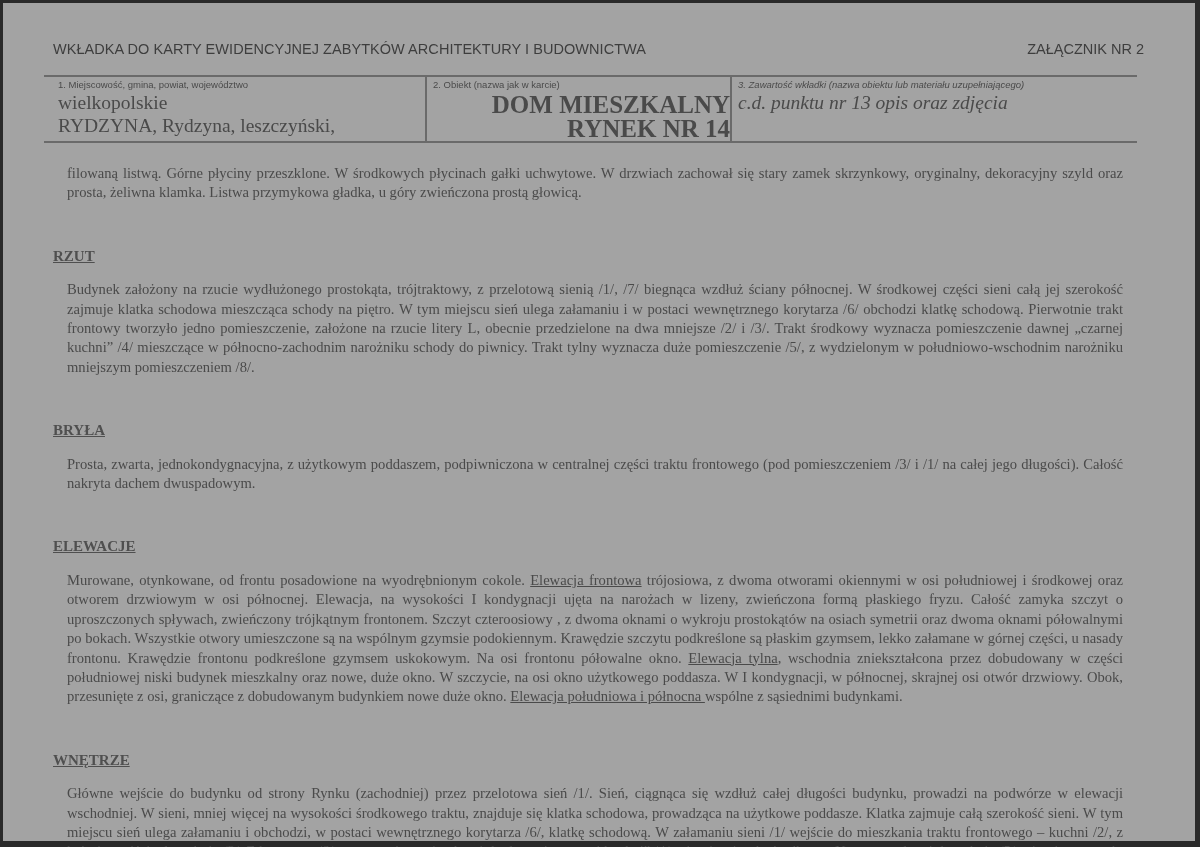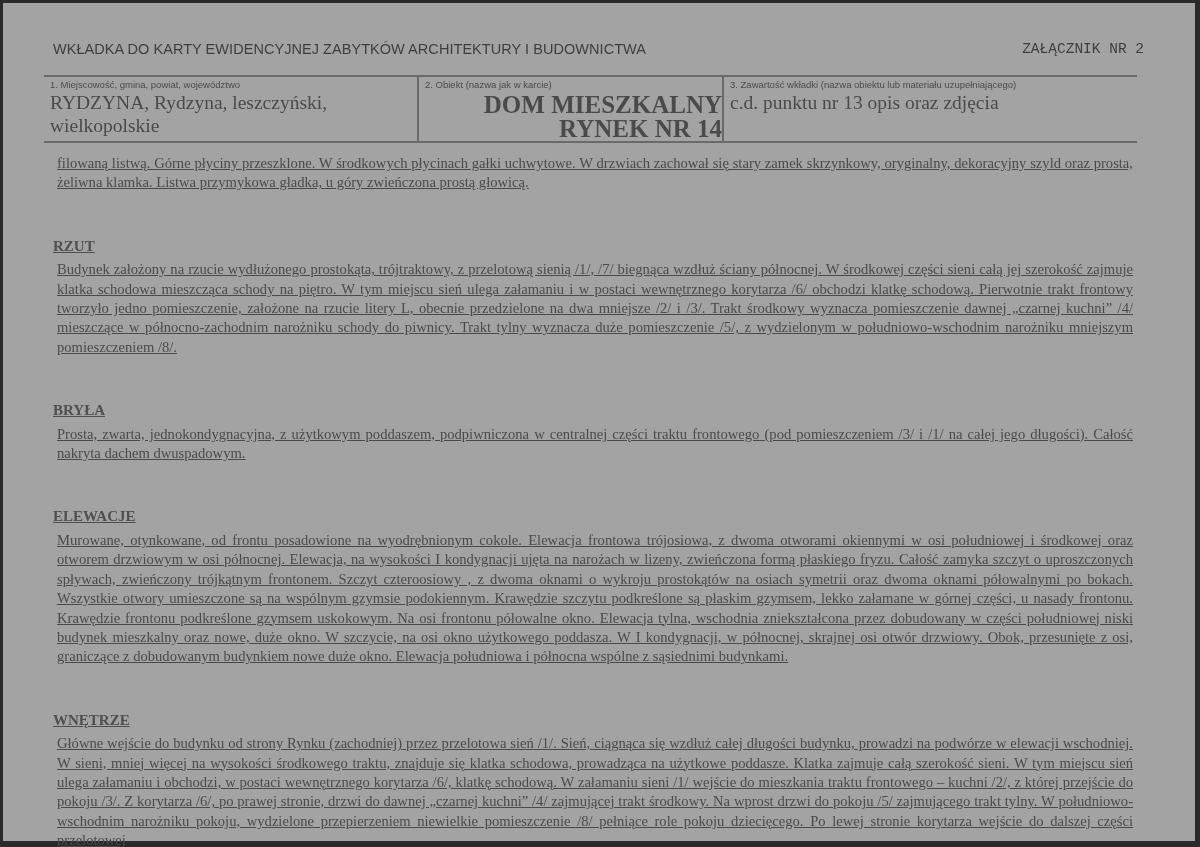--- a/index.html
+++ b/index.html
@@ -13,48 +13,48 @@
     background: #a3a3a3;
     color: #4a4a4a;
   }
   .hdr-title {
     position: absolute; left: 50px; top: 38px;
     font-family: "Liberation Sans", sans-serif; font-size: 14.5px; color: #3e3e3e;
     letter-spacing: 0.05px;
   }
   .hdr-attach {
     position: absolute; right: 51px; top: 38px;
-    font-family: Liberation Mono, monospace; font-size: 14.5px; color: #3e3e3e;
+    font-family: Liberation Sans, sans-serif; font-size: 14.5px; color: #3e3e3e;
   }
   .meta-table {
     position: absolute; left: 41px; top: 72px; width: 1093px; height: 64px;
     border-top: 2px solid #6a6a6a; border-bottom: 2px solid #6a6a6a;
     display: flex;
   }
   .cell { position: relative; box-sizing: border-box; height: 100%; }
-  .cell.c1 { width: 373px; }
+  .cell.c1 { width: 373px; margin-left: 8px; }
   .cell.c2 { width: 305px; border-left: 2px solid #6a6a6a; }
-  .cell.c3 { flex: 1; border-left: 2px solid #6a6a6a; }
+  .cell.c3 { flex: 1; border-left: 2px solid #6a6a6a; font-style: italic; }
   .cell-label {
     position: absolute; left: 6px; top: 2px;
     font-family: "Liberation Sans", sans-serif; font-size: 9.5px; color: #4a4a4a; white-space: nowrap;
   }
   .cell-value {
     position: absolute; left: 6px; top: 14px; right: 6px;
     font-family: "Liberation Serif", serif; font-size: 19.5px; line-height: 23px; color: #4a4a4a;
   }
   .cell.c2 .cell-value {
     left: 4px; right: 0; text-align: right; font-weight: bold; font-size: 25px; line-height: 24px; top: 16px;
   }
   .body-text {
     position: absolute; left: 50px; top: 147px; width: 1084px;
     font-family: "Liberation Serif", serif; font-size: 14.6px; line-height: 19.4px;
     color: #4a4a4a; text-align: justify;
   }
-  .body-text p { margin: 4px; text-decoration: underline; }
+  .body-text p { margin: 14px; }
   .section { margin-top: 19px; }
   .section-title {
     font-weight: bold; text-decoration: underline; display: block; color: #4f4f4f;
     font-size: 15px;
     margin-top: 44px;
   }
   .u { text-decoration: underline; }
   .footer {
     position: absolute; left: 50px; top: 803px;
     font-family: "Liberation Serif", serif; font-size: 12.5px; line-height: 16.5px; color: #4a4a4a;
@@ -65,22 +65,22 @@
 
 <div class="page">
 
   <div class="hdr-title">WKŁADKA DO KARTY EWIDENCYJNEJ ZABYTKÓW ARCHITEKTURY I BUDOWNICTWA</div>
   <div class="hdr-attach">ZAŁĄCZNIK NR 2</div>
 
   <div class="meta-table">
     <div class="cell c1">
       <div class="cell-label">1. Miejscowość, gmina, powiat,  województwo</div>
       <div class="cell-value">
+        <div>wielkopolskie</div>
         <div>RYDZYNA, Rydzyna, leszczyński,</div>
-        <div>wielkopolskie</div>
       </div>
     </div>
     <div class="cell c2">
       <div class="cell-label">2. Obiekt (nazwa jak w karcie)</div>
       <div class="cell-value">
         <div>DOM MIESZKALNY</div>
         <div>RYNEK NR 14</div>
       </div>
     </div>
     <div class="cell c3">

